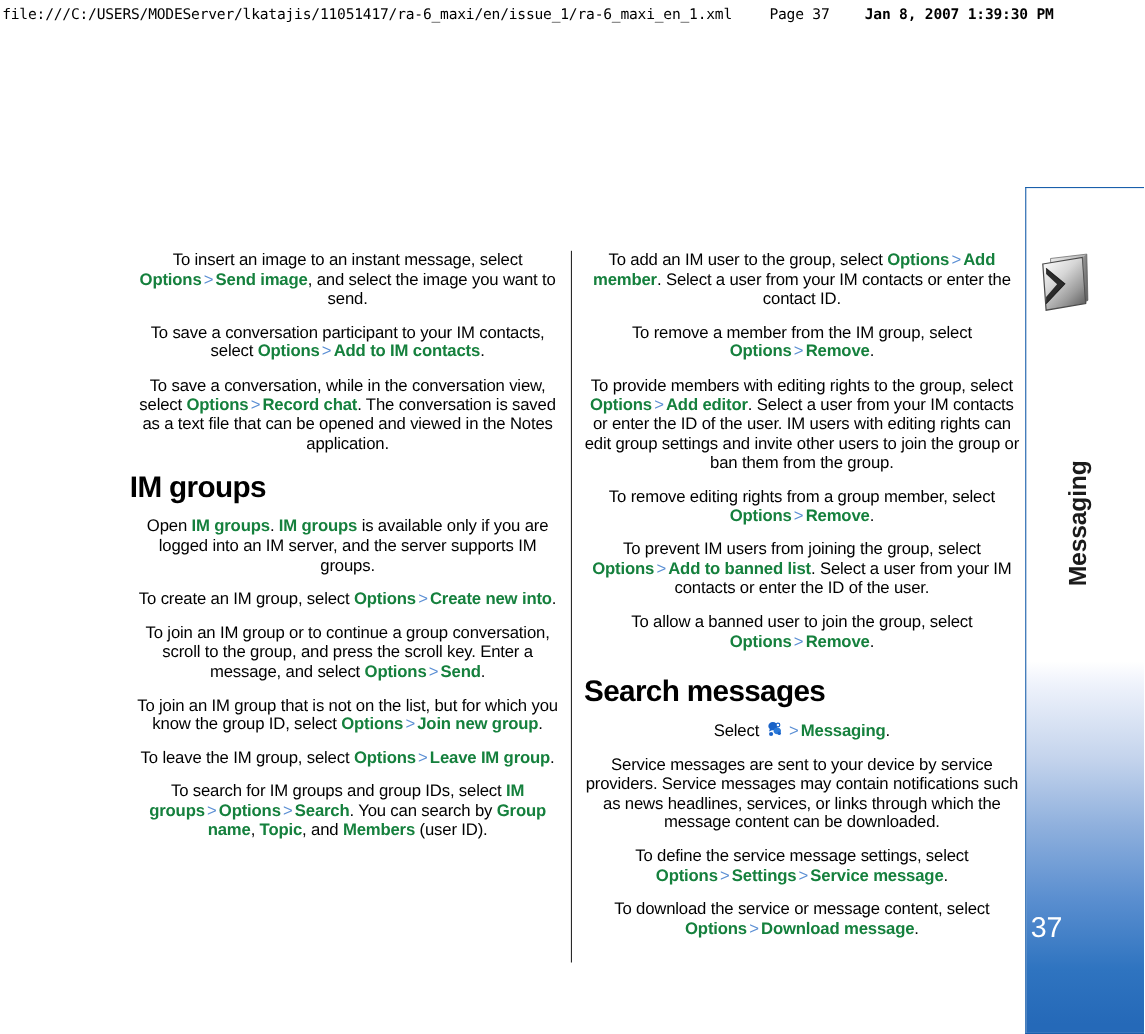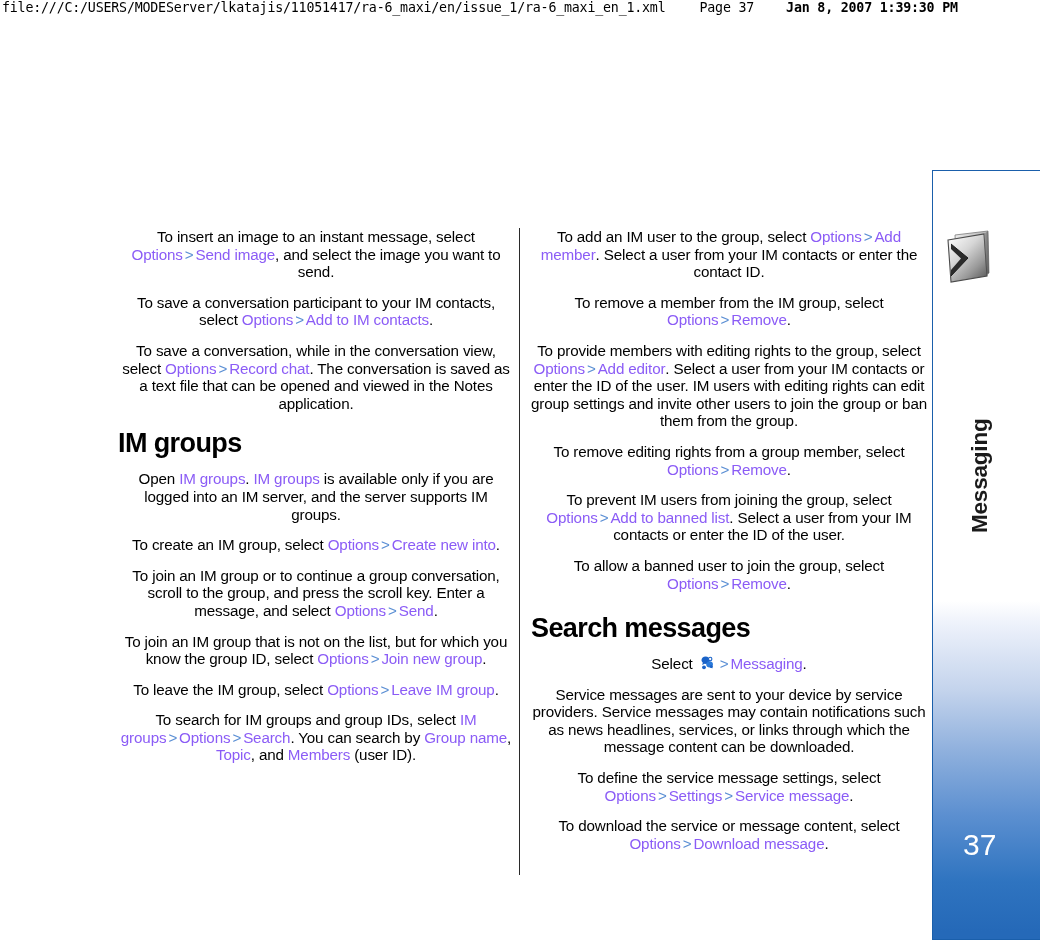--- a/index.html
+++ b/index.html
@@ -16,20 +16,21 @@
   }
 
   
   #print-header {
     position: absolute;
     top: 0;
     left: 0;
     width: 1041px;
     height: 26px;
     display: flex;
+    align-items: center;
     font-family: "DejaVu Sans Mono", "Liberation Mono", monospace;
     font-size: 13.3px;
     color: #000000;
     letter-spacing: -0.2px;
     white-space: nowrap;
   }
   #print-header .ph-url { margin-left: 2px; }
   #print-header .ph-page { margin-left: 34px; }
   #print-header .ph-date { margin-left: 32px; font-weight: bold; }
 
@@ -76,22 +77,22 @@
     margin: 21px 0 12px 0;
     font-size: 27px;
     line-height: 30px;
     font-weight: bold;
     letter-spacing: -0.6px;
     color: #000000;
   }
   h2.heading.first { margin-top: 16px; }
 
   .lnk {
-    color: #8b5cf6;
-    font-weight: normal;
+    color: #15803d;
+    font-weight: bold;
   }
   .sep {
     color: #5b8fd4;
     font-weight: normal;
     padding: 0 2px;
   }
 
   
   .inline-menu-icon {
     display: inline-block;
@@ -144,23 +145,23 @@
     font-size: 22.5px;
     font-weight: bold;
     color: #1b1b1b;
     letter-spacing: -0.2px;
     text-align: left;
     white-space: nowrap;
   }
 
   #page-number {
     position: absolute;
-    left: 30px;
+    left: 4px;
     top: 657px;
-    font-size: 30px;
+    font-size: 26px;
     font-weight: normal;
     color: #ffffff;
     letter-spacing: 0px;
   }
 </style>
 </head>
 <body>
 
 <div id="print-header">
   <span class="ph-url">file:///C:/USERS/MODEServer/lkatajis/11051417/ra-6_maxi/en/issue_1/ra-6_maxi_en_1.xml</span>

